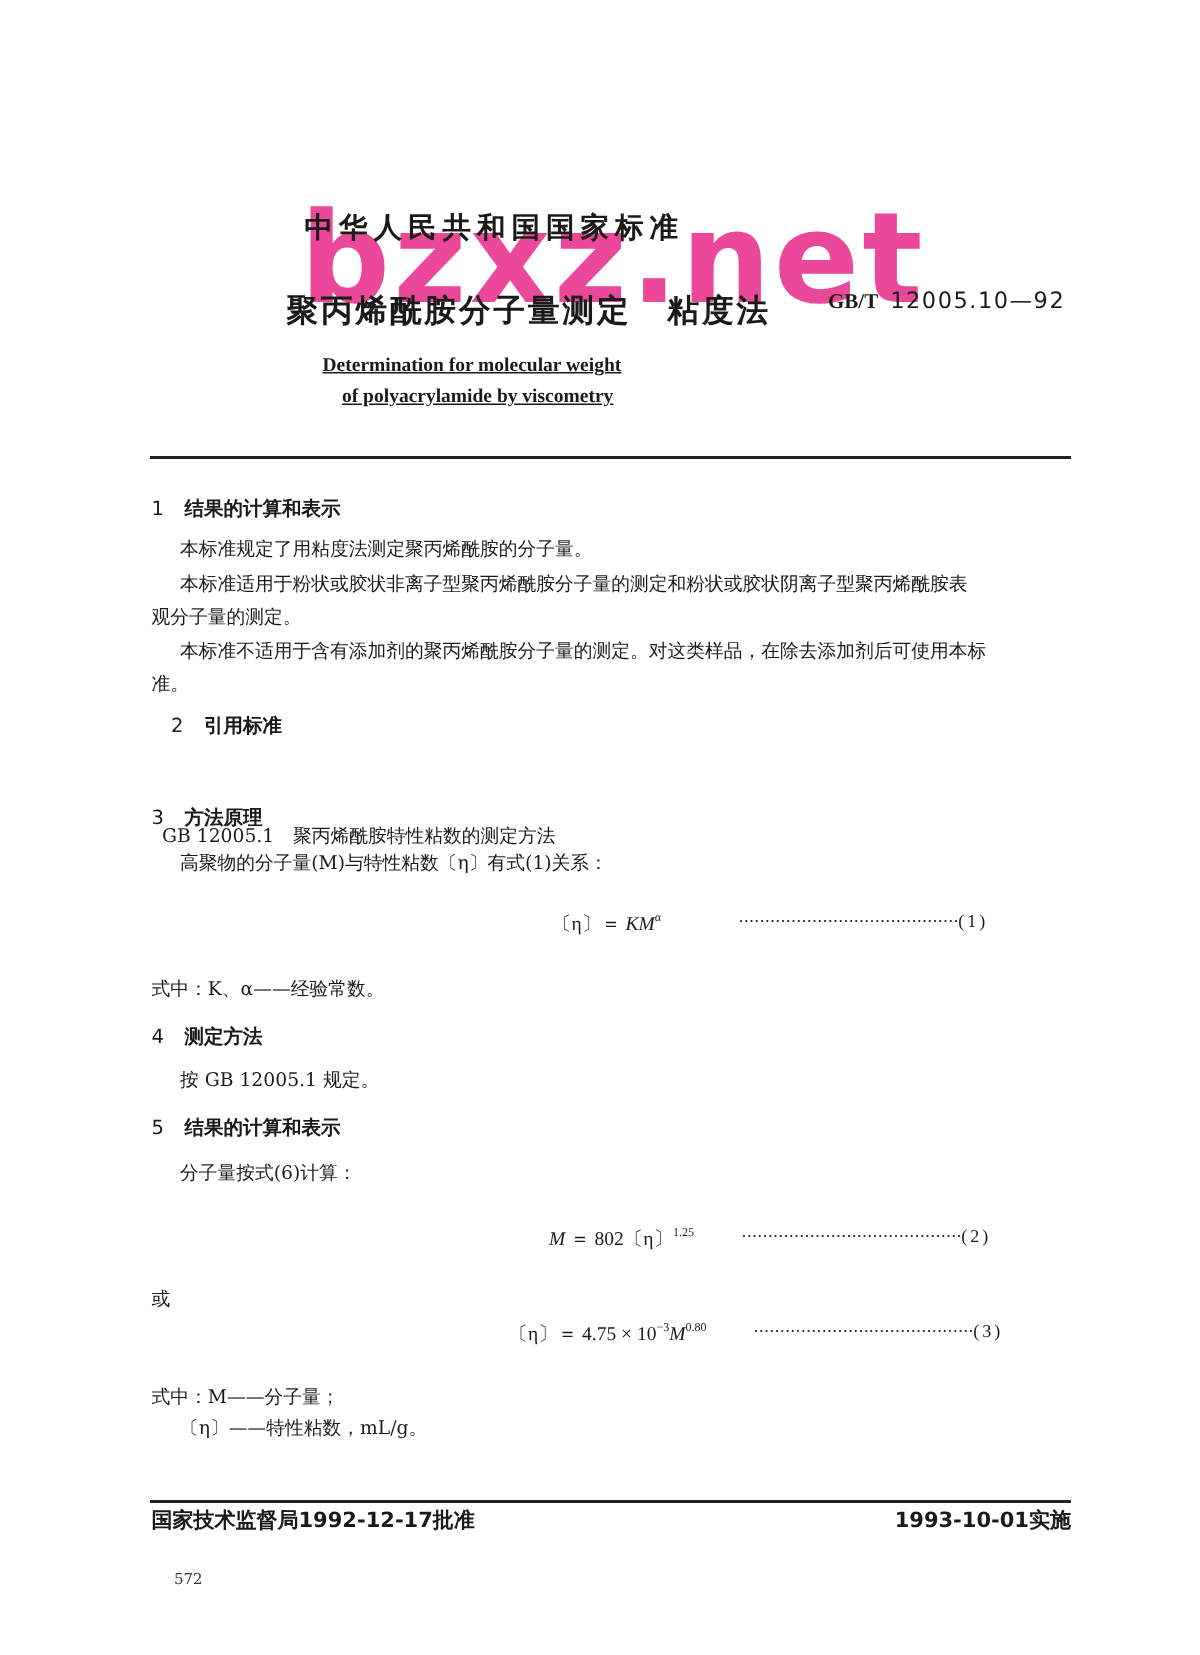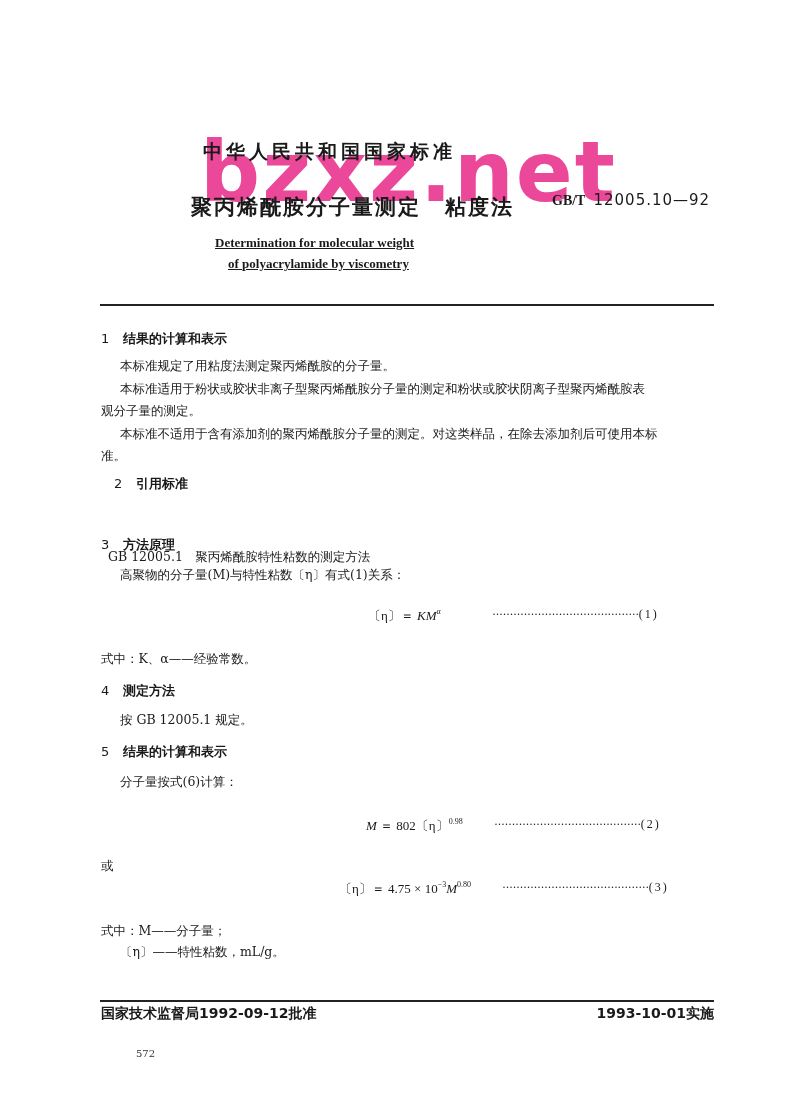--- a/index.html
+++ b/index.html
@@ -28,21 +28,21 @@
     .rule-top { top: 304px; }
     .rule-bottom { top: 1000px; }
     .heading { font-family: "DejaVu Sans", sans-serif; font-weight: bold; font-size: 13px; }
     .heading .num { display: inline-block; width: 22px; font-weight: normal; }
     .para { font-size: 12.5px; }
     .eq { font-family: "Liberation Serif", serif; font-size: 13px; text-align: center; }
     .eq i { font-style: italic; }
     .eq sup { font-size: 8px; vertical-align: 6px; }
     .dots { font-family: "Liberation Serif", serif; font-size: 12px; letter-spacing: -0.5px; }
     .footer { font-family: "DejaVu Sans", sans-serif; font-weight: bold; font-size: 14px; }
-    .page-num { left: 136px; top: 1048px; font-size: 10px; color: #333; }
+    .page-num { left: 116px; top: 1048px; font-size: 10px; color: #333; }
   </style>
 </head>
 <body>
 
 <div class="abs watermark">bzxz.net</div>
 
 <div class="abs z1 std-title">中华人民共和国国家标准</div>
 <div class="abs z1 doc-title"><span>聚丙烯酰胺分子量测定</span><span class="gap"></span><span>粘度法</span></div>
 <div class="abs z1 std-code"><b>GB/T</b><span class="num">12005.10—92</span></div>
 <div class="abs z1 en-title en1">Determination for molecular weight</div>
@@ -64,25 +64,25 @@
 <div class="abs para" style="left:120px;top:567px;">高聚物的分子量(M)与特性粘数〔η〕有式(1)关系：</div>
 <div class="abs eq" style="left:368px;top:607px;"><span>〔η〕＝ </span><i>KM</i><sup>α</sup></div>
 <div class="abs dots" style="left:492px;top:607px;"><span>··········································</span><span>( 1 )</span></div>
 <div class="abs para" style="left:101px;top:651px;">式中：K、α——经验常数。</div>
 
 <div class="abs heading" style="left:101px;top:682px;"><span class="num">4</span><span>测定方法</span></div>
 <div class="abs para" style="left:120px;top:712px;">按 GB 12005.1 规定。</div>
 
 <div class="abs heading" style="left:101px;top:743px;"><span class="num">5</span><span>结果的计算和表示</span></div>
 <div class="abs para" style="left:120px;top:774px;">分子量按式(6)计算：</div>
-<div class="abs eq" style="left:366px;top:817px;"><i>M</i><span> ＝ 802〔η〕</span><sup>0.98</sup></div>
+<div class="abs eq" style="left:366px;top:817px;"><i>M</i><span> ＝ 802〔η〕</span><sup>1.25</sup></div>
 <div class="abs dots" style="left:494px;top:817px;"><span>··········································</span><span>( 2 )</span></div>
 <div class="abs para" style="left:101px;top:858px;">或</div>
 <div class="abs eq" style="left:339px;top:880px;"><span>〔η〕＝ 4.75 × 10</span><sup>−3</sup><i>M</i><sup>0.80</sup></div>
 <div class="abs dots" style="left:502px;top:880px;"><span>··········································</span><span>( 3 )</span></div>
 <div class="abs para" style="left:101px;top:923px;">式中：M——分子量；</div>
 <div class="abs para" style="left:120px;top:944px;">〔η〕——特性粘数，mL/g。</div>
 
 <div class="rule rule-bottom"></div>
 
-<div class="abs footer" style="left:101px;top:1005px;">国家技术监督局1992-09-12批准</div>
+<div class="abs footer" style="left:101px;top:1005px;">国家技术监督局1992-12-17批准</div>
 <div class="abs footer" style="right:86px;top:1005px;">1993-10-01实施</div>
 <div class="abs page-num">572</div>
 
 </body></html>

